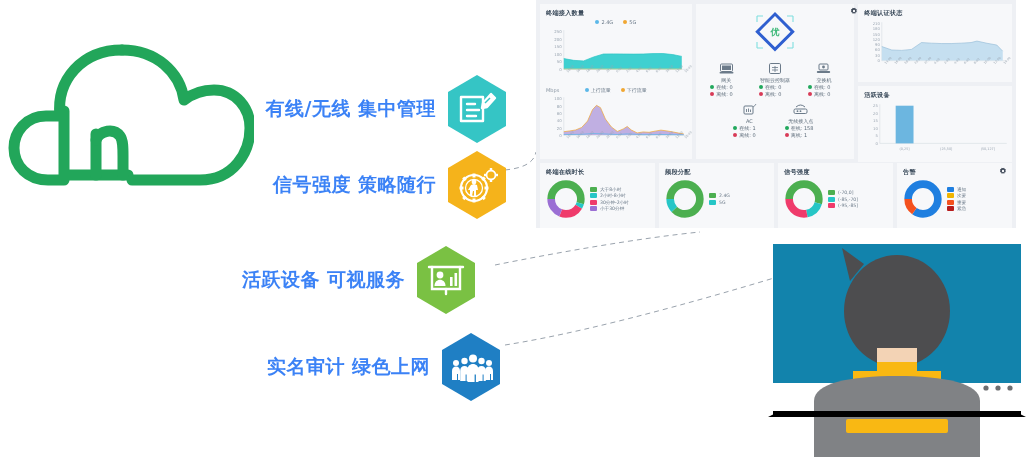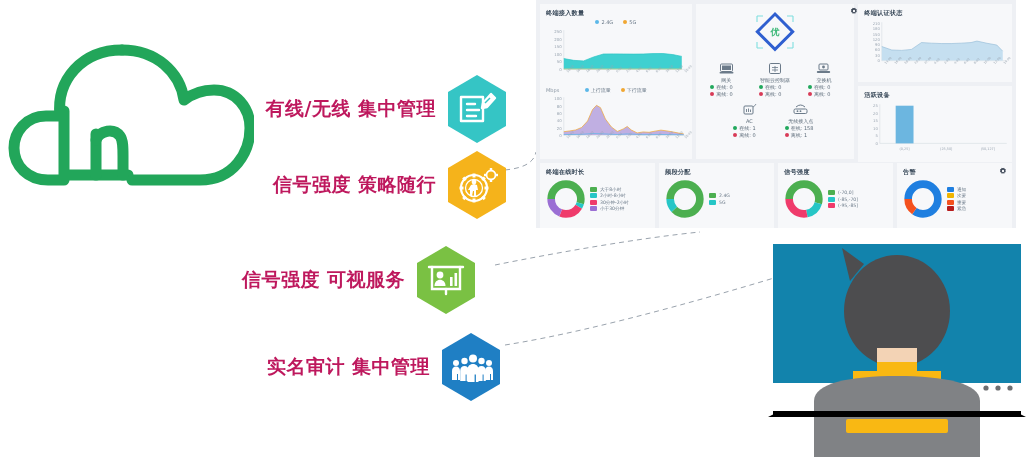--- a/index.html
+++ b/index.html
@@ -11,21 +11,21 @@
     overflow: hidden;
   }
   #stage { position: relative; width: 1026px; height: 457px; background:#fff; }
 
   
   #cloud-logo { position:absolute; left: 4px; top: 24px; width: 250px; height: 182px; }
 
   
   .feature-row { position:absolute; display:flex; align-items:center; }
   .feature-label {
-    color:#be185d; font-size: 19px; font-weight: 700; letter-spacing: .5px;
+    color:#3b82f6; font-size: 19px; font-weight: 700; letter-spacing: .5px;
     white-space: nowrap; text-align:right; margin-right: 10px;
   }
   .hexwrap { position:relative; width:62px; height:70px; flex:none; }
   .hexwrap svg { display:block; }
 
   #feat-0 { left: 246px; top: 74px; }
   #feat-1 { left: 246px; top: 150px; }
   #feat-2 { left: 215px; top: 245px; }
   #feat-3 { left: 240px; top: 332px; }
   #feat-0 .feature-label { width: 190px; }
@@ -156,41 +156,41 @@
           <rect x="43.8" y="18" width="2.4" height="3"></rect>
           <rect x="43.8" y="29" width="2.4" height="3"></rect>
           <rect x="38" y="23.8" width="3" height="2.4"></rect>
           <rect x="49" y="23.8" width="3" height="2.4"></rect>
         </g>
       </svg>
     </div>
   </div>
 
   <div class="feature-row" id="feat-2">
-    <div class="feature-label">信号强度 可视服务</div>
+    <div class="feature-label">活跃设备 可视服务</div>
     <div class="hexwrap">
       <svg width="62" height="70" viewBox="0 0 62 70">
         <polygon points="31,1 60,18 60,52 31,69 2,52 2,18" fill="#7ac143"></polygon>
         <g fill="none" stroke="#ffffff" stroke-width="2.4" stroke-linecap="round">
           <path d="M14 22 h34"></path>
           <path d="M17 22 v22 h28 v-22"></path>
           <path d="M31 44 v5"></path>
         </g>
         <g fill="#ffffff">
           <rect x="35" y="32" width="2.6" height="9"></rect>
           <rect x="39.5" y="28" width="2.6" height="13"></rect>
           <circle cx="25" cy="30" r="3.4"></circle>
           <path d="M19.5 41 c0 -4 2.6 -6.2 5.5 -6.2 c2.9 0 5.5 2.2 5.5 6.2 Z"></path>
         </g>
       </svg>
     </div>
   </div>
 
   <div class="feature-row" id="feat-3">
-    <div class="feature-label">实名审计 集中管理</div>
+    <div class="feature-label">实名审计 绿色上网</div>
     <div class="hexwrap">
       <svg width="62" height="70" viewBox="0 0 62 70">
         <polygon points="31,1 60,18 60,52 31,69 2,52 2,18" fill="#1f7fc4"></polygon>
         <g fill="#ffffff">
           <circle cx="16" cy="31" r="3"></circle>
           <path d="M12 48 v-9 c0 -3 1.6 -4.6 4 -4.6 c2.4 0 4 1.6 4 4.6 v9 l-2 0 v-6 l-1 0 v6 Z"></path>
           <circle cx="24.5" cy="29" r="3.2"></circle>
           <path d="M20.2 49 v-10 c0 -3.2 1.8 -5 4.3 -5 c2.5 0 4.3 1.8 4.3 5 v10 l-2.2 0 v-6.5 l-1 0 v6.5 Z"></path>
           <circle cx="33" cy="26.5" r="4"></circle>
           <path d="M27.5 50 v-12 c0 -3.8 2.2 -6 5.5 -6 c3.3 0 5.5 2.2 5.5 6 v12 l-2.6 0 v-7.6 l-1.3 0 v7.6 Z"></path>

